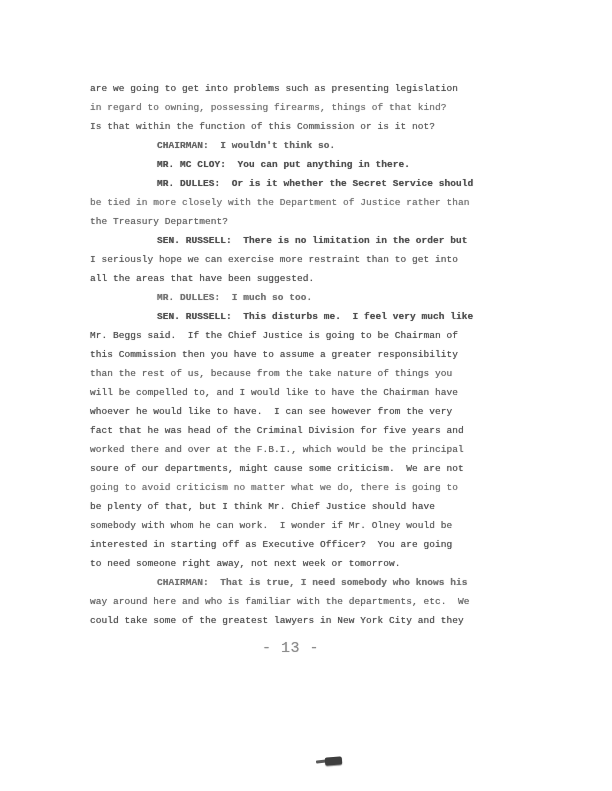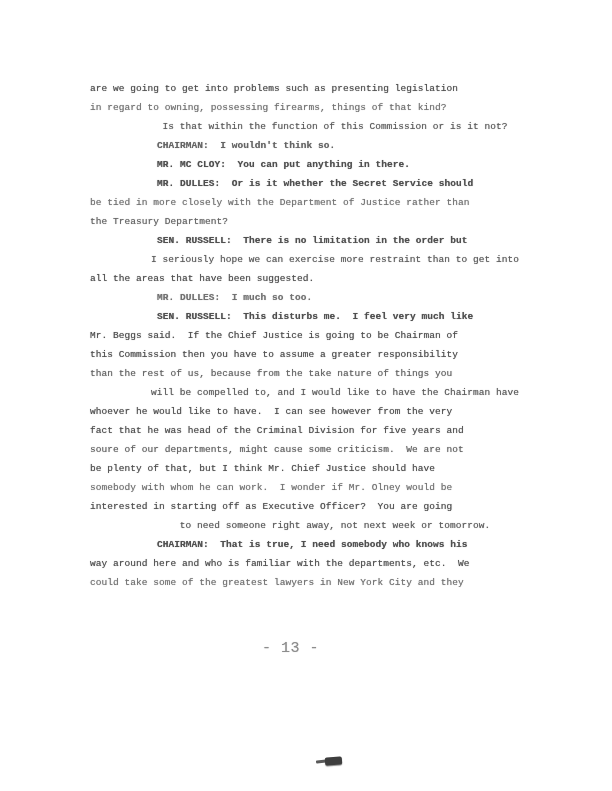--- a/index.html
+++ b/index.html
@@ -34,21 +34,21 @@
     letter-spacing: 0.05px;
     text-shadow: 0 0 0.8px rgba(90,90,90,0.75);
   }
   .line.indent {
     padding-left: 67px;
     font-weight: bold;
   }
   
   .line:nth-child(4n)   { opacity: 0.88; }
   .line:nth-child(5n+2) { opacity: 0.80; }
-  .line:nth-child(7n+3) { opacity: 0.92; text-align: center; }
+  .line:nth-child(7n+3) { opacity: 0.92; }
   .page-number {
     position: absolute;
     left: 237px;
     top: 642px;
     font-size: 15px;
     line-height: 14px;
     color: #7a7a7a;
     white-space: pre;
     letter-spacing: 0.5px;
     text-shadow: 0 0 0.8px rgba(120,120,120,0.7);
@@ -102,21 +102,23 @@
       <div class="line">I seriously hope we can exercise more restraint than to get into</div>
       <div class="line">all the areas that have been suggested.</div>
       <div class="line indent">MR. DULLES:  I much so too.</div>
       <div class="line indent">SEN. RUSSELL:  This disturbs me.  I feel very much like</div>
       <div class="line">Mr. Beggs said.  If the Chief Justice is going to be Chairman of</div>
       <div class="line">this Commission then you have to assume a greater responsibility</div>
       <div class="line">than the rest of us, because from the take nature of things you</div>
       <div class="line">will be compelled to, and I would like to have the Chairman have</div>
       <div class="line">whoever he would like to have.  I can see however from the very</div>
       <div class="line">fact that he was head of the Criminal Division for five years and</div>
+      <div class="line">worked there and over at the F.B.I., which would be the principal</div>
       <div class="line">soure of our departments, might cause some criticism.  We are not</div>
+      <div class="line">going to avoid criticism no matter what we do, there is going to</div>
       <div class="line">be plenty of that, but I think Mr. Chief Justice should have</div>
       <div class="line">somebody with whom he can work.  I wonder if Mr. Olney would be</div>
       <div class="line">interested in starting off as Executive Officer?  You are going</div>
       <div class="line">to need someone right away, not next week or tomorrow.</div>
       <div class="line indent">CHAIRMAN:  That is true, I need somebody who knows his</div>
       <div class="line">way around here and who is familiar with the departments, etc.  We</div>
       <div class="line">could take some of the greatest lawyers in New York City and they</div>
     </div>
   <div class="page-number">- 13 -</div>
   <div class="smudge"></div>

